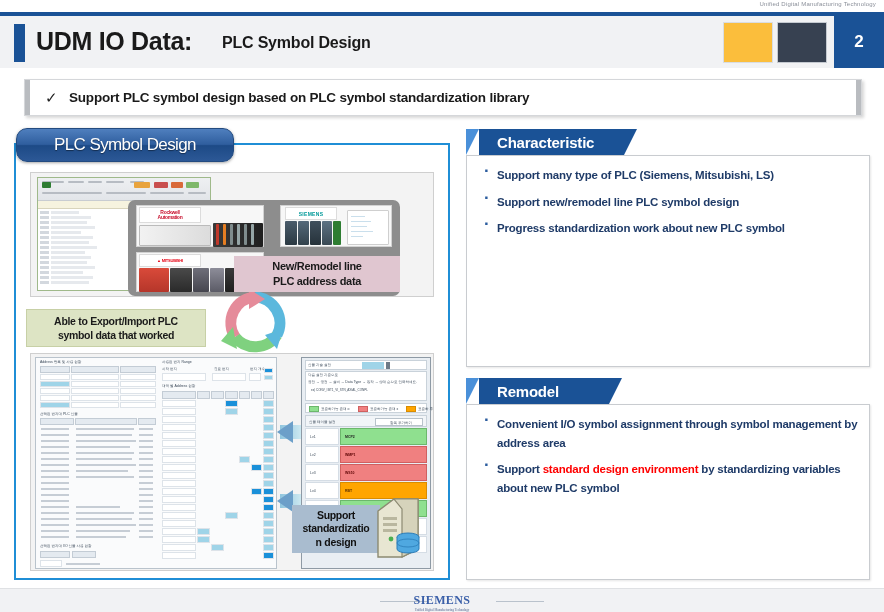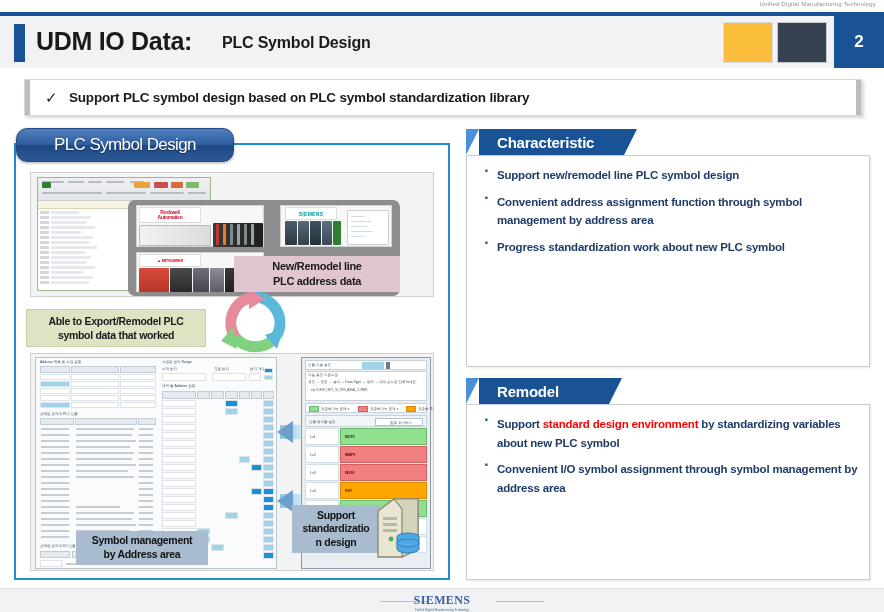--- a/index.html
+++ b/index.html
@@ -454,21 +454,21 @@
         <path d="M58 48 A26 26 0 0 1 16 50" stroke="#7fd17f"></path>
         <path d="M16 50 A26 26 0 0 1 36 10" stroke="#e58b9a"></path>
       </g>
       <polygon points="30,2 46,12 30,22" fill="#e58b9a"></polygon>
       <polygon points="64,42 58,62 46,48" fill="#5bb8dd"></polygon>
       <polygon points="18,62 2,54 14,40" fill="#7fd17f"></polygon>
     </svg>
   </div>
 
   <div class="greenbox">
-    <div>Able to Export/Remodel PLC</div>
+    <div>Able to Export/Import PLC</div>
     <div>symbol data that worked</div>
   </div>
 
   <div class="shot-bot">
 
     <div class="appA">
       <div class="mini-title" style="left:4px;top:2px;">Address 등록 및 사용 현황</div>
       <div class="mini-hdr" style="left:4px;top:8px;width:30px;height:7px;"></div>
       <div class="mini-hdr" style="left:35px;top:8px;width:48px;height:7px;"></div>
       <div class="mini-hdr" style="left:84px;top:8px;width:36px;height:7px;"></div>
@@ -702,57 +702,53 @@
       <rect x="11" y="20" width="14" height="3" fill="#b9b79f"></rect>
       <rect x="11" y="26" width="14" height="3" fill="#b9b79f"></rect>
       <rect x="11" y="32" width="14" height="3" fill="#b9b79f"></rect>
       <circle cx="19" cy="42" r="2.4" fill="#4caf50"></circle>
       <ellipse cx="36" cy="40" rx="11" ry="4" fill="#4fa8e0" stroke="#2b7cb8" stroke-width="1"></ellipse>
       <path d="M25 40 v12 a11 4 0 0 0 22 0 v-12" fill="#4fa8e0" stroke="#2b7cb8" stroke-width="1"></path>
       <ellipse cx="36" cy="46" rx="11" ry="4" fill="none" stroke="#2b7cb8" stroke-width=".8"></ellipse>
     </svg>
   </div>
 
-  <div class="symmgmt">
-    <div>Symbol management</div>
-    <div>by Address area</div>
-  </div>
 
   <div class="supstd">
     <div>Support</div>
     <div>standardizatio</div>
     <div>n design</div>
   </div>
 
   <div class="banner" style="left:466px;top:129px;">
     <div class="tri"></div>
     <div class="body">
       <span>Characteristic</span>
     </div>
   </div>
   <div class="rpanel" style="left:466px;top:155px;width:404px;height:212px;">
     <div class="bullets">
+      <div class="bullet">Support many type of PLC (Siemens, Mitsubishi, LS)</div>
       <div class="bullet">Support new/remodel line PLC symbol design</div>
-      <div class="bullet">Convenient address assignment function through symbol management by address area</div>
       <div class="bullet">Progress standardization work about new PLC symbol</div>
     </div>
   </div>
 
   <div class="banner" style="left:466px;top:378px;">
     <div class="tri"></div>
     <div class="body" style="padding-right:50px;">
       <span>Remodel</span>
     </div>
   </div>
   <div class="rpanel" style="left:466px;top:404px;width:404px;height:176px;">
     <div class="bullets">
+      <div class="bullet">Convenient I/O symbol assignment through symbol management by address area</div>
       <div class="bullet">
         <span>Support </span><span class="hl">standard design environment</span><span> by standardizing variables about new PLC symbol</span>
       </div>
-      <div class="bullet">Convenient I/O symbol assignment through symbol management by address area</div>
     </div>
   </div>
 
   <div class="footer">
     <div class="foot-line" style="left:380px;width:48px;"></div>
     <div class="foot-line" style="left:496px;width:48px;"></div>
     <div class="foot-logo">
       <span>SIEMENS</span>
       <i>Unified Digital Manufacturing Technology</i>
     </div>

